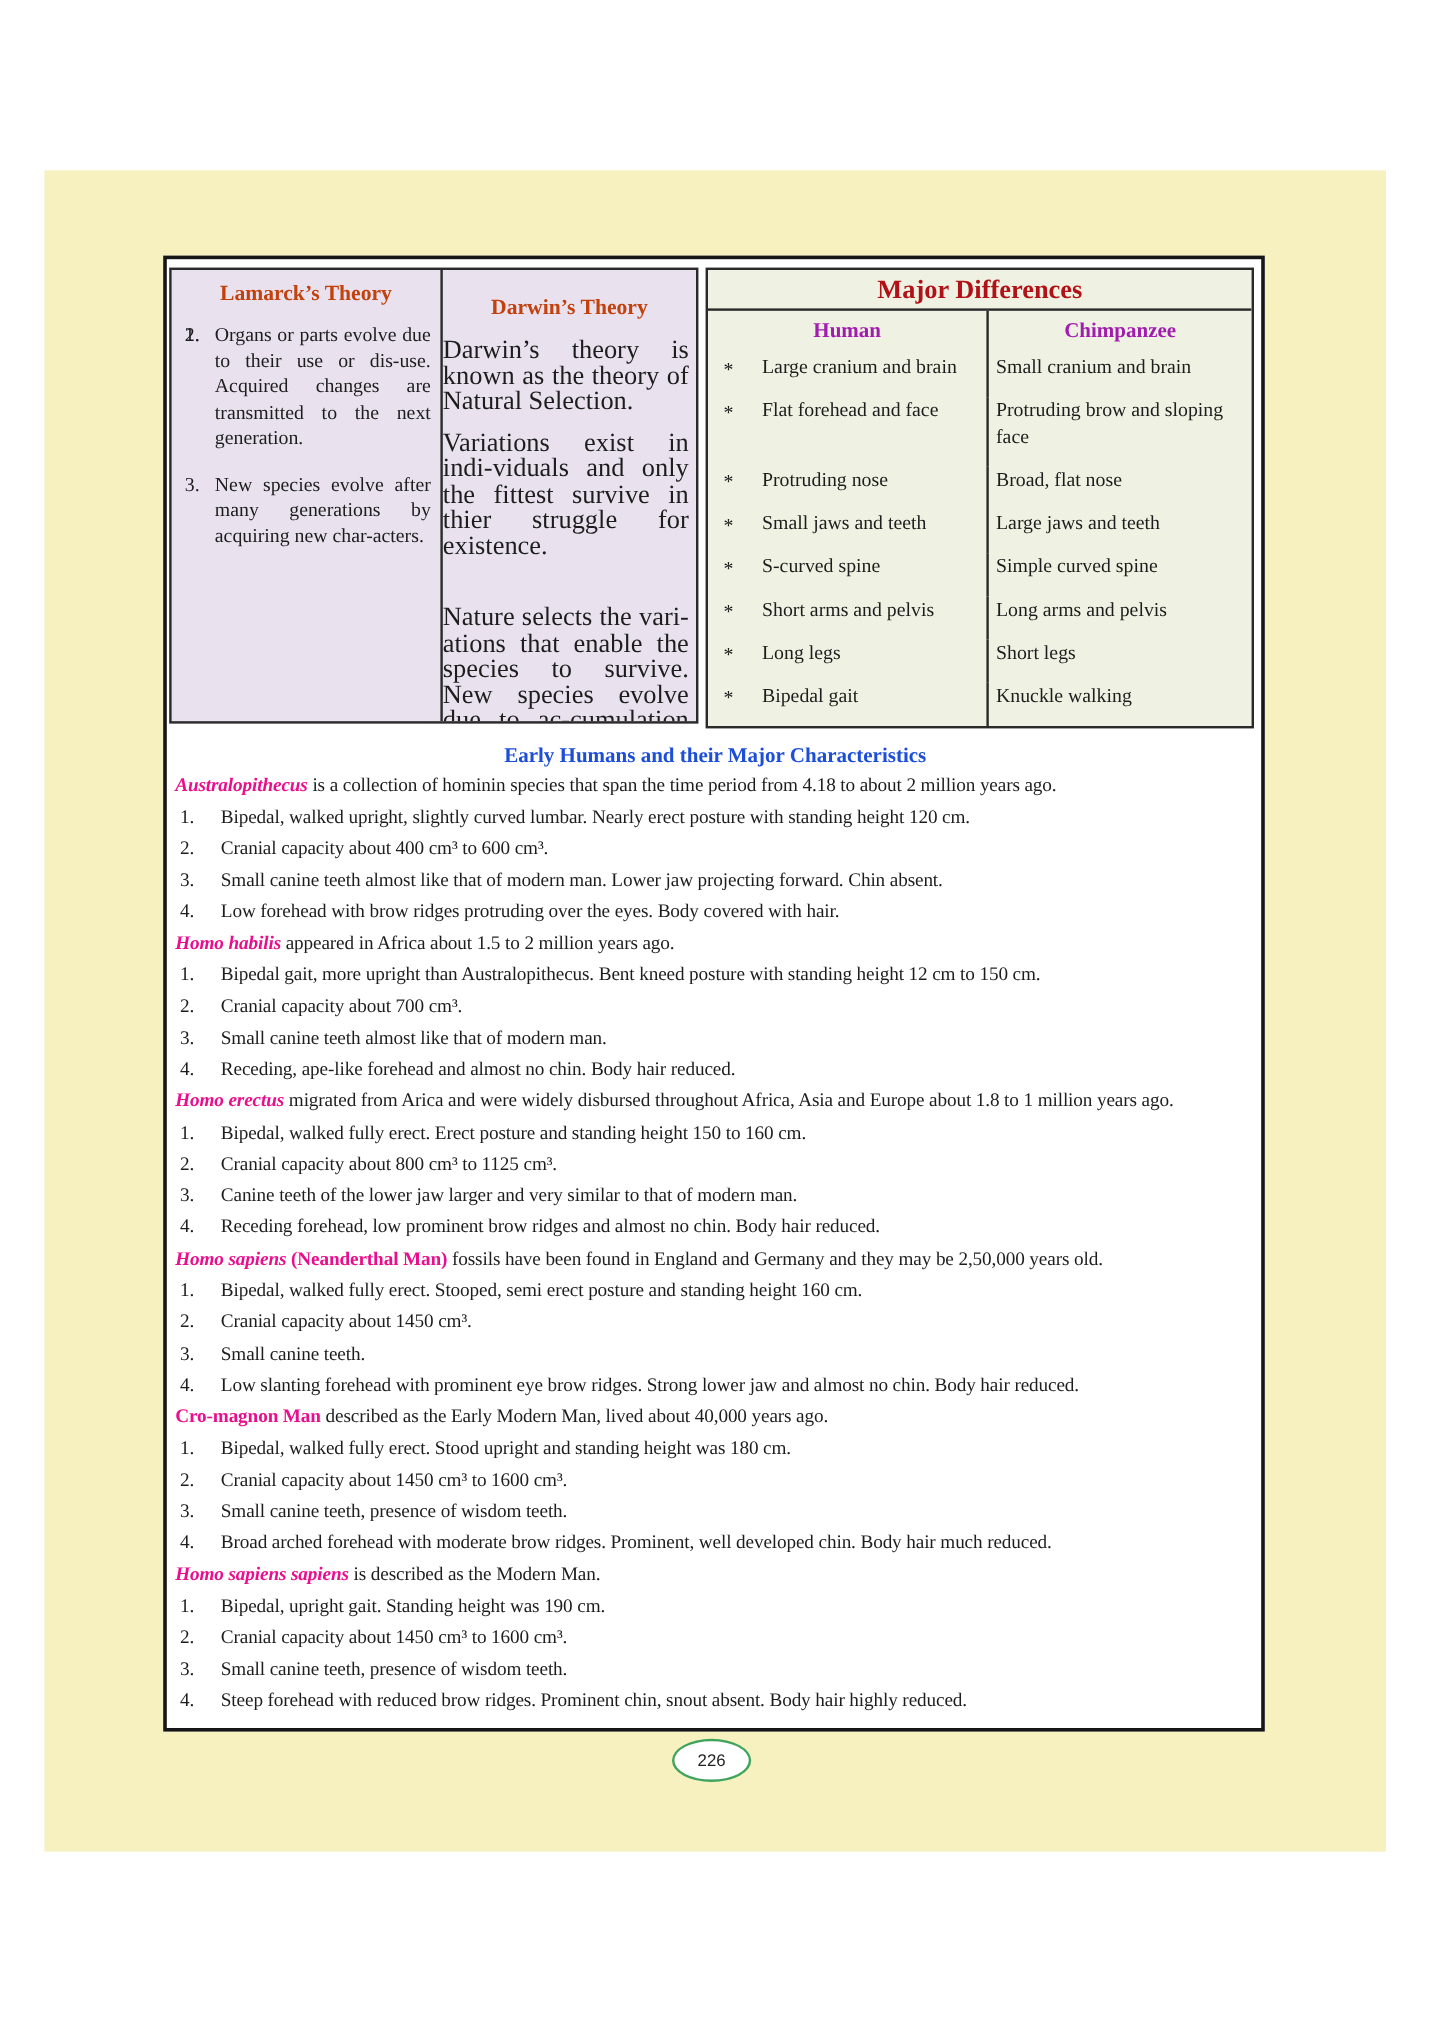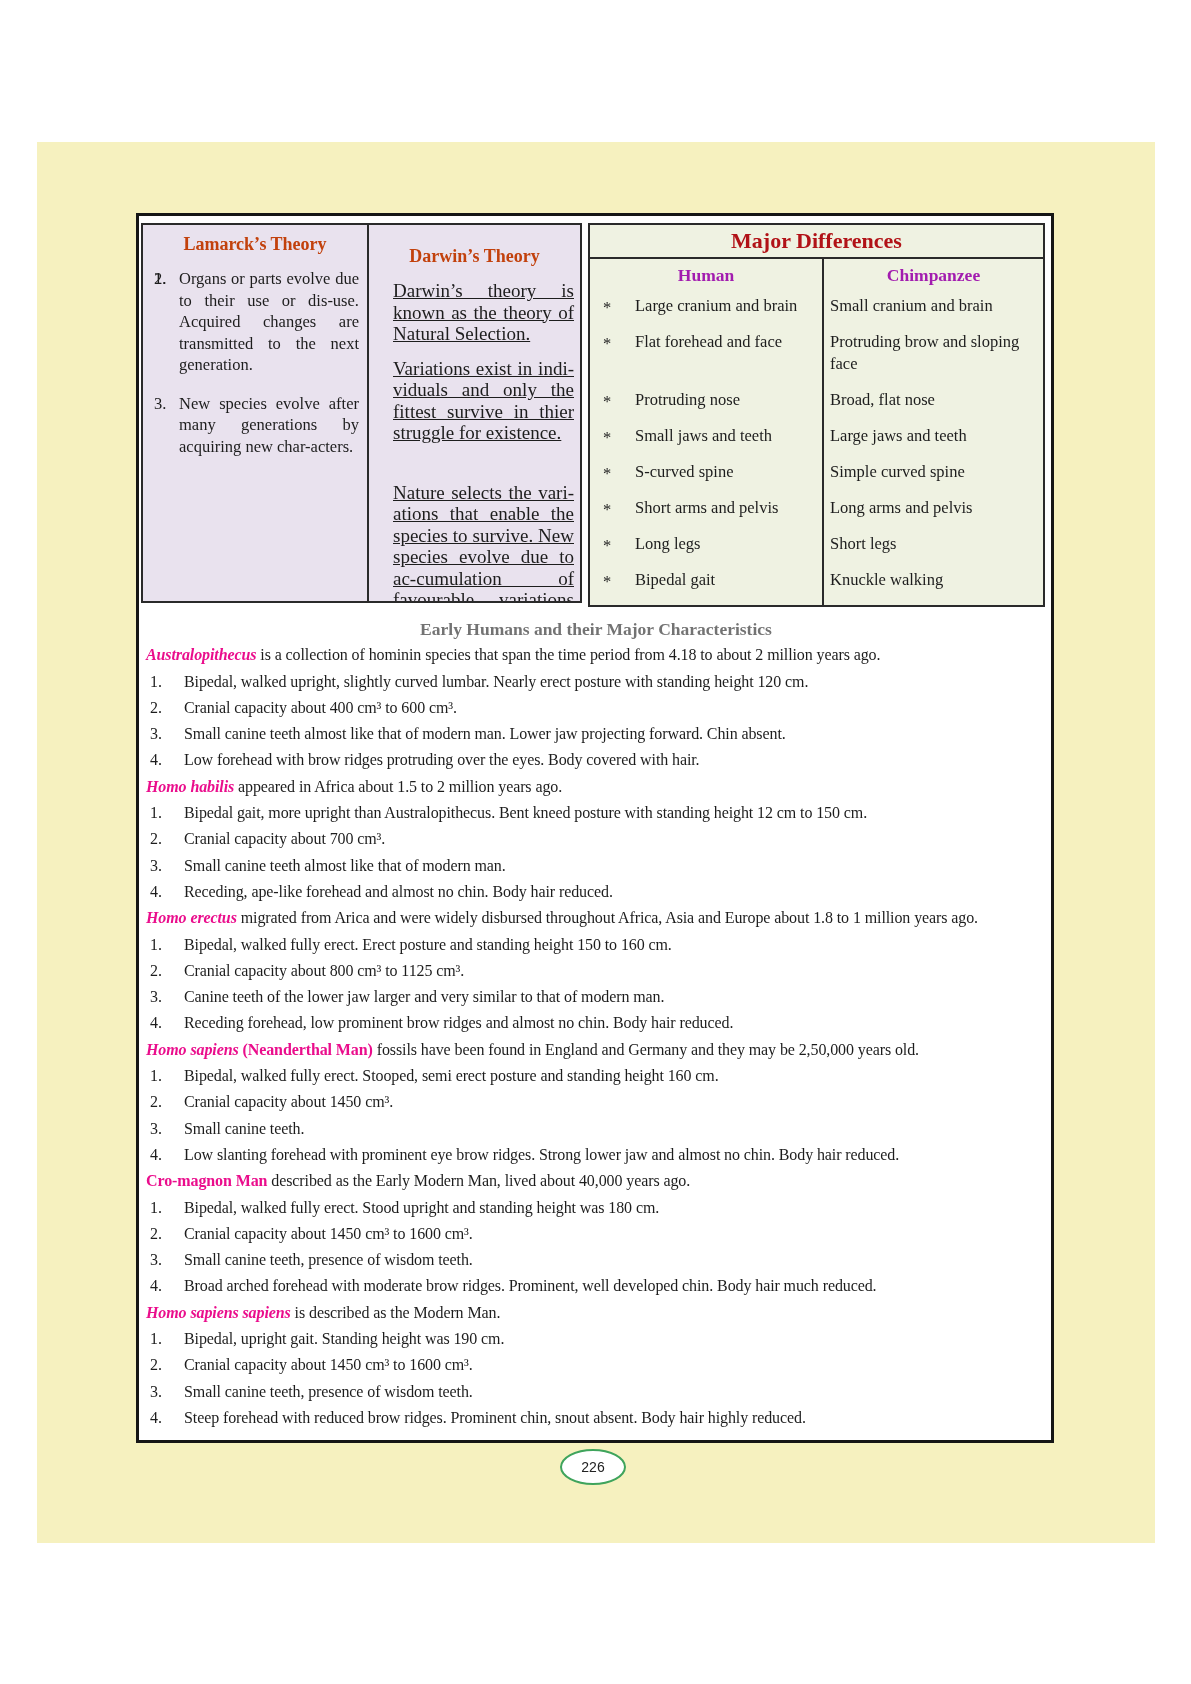--- a/index.html
+++ b/index.html
@@ -16,35 +16,35 @@
   .tables-wrap{position:absolute;left:2px;top:7px;display:flex;gap:6px;}
   .theory-table{
     width:441px;height:380px;background:#e9e2ee;border:2px solid #2a2a2a;
     box-sizing:border-box;display:flex;overflow:hidden;
   }
   .tt-col1{width:226px;border-right:2px solid #2a2a2a;box-sizing:border-box;}
   .tt-col2{flex:1;margin-top:12px;}
   .tt-header{margin:9px 4px 13px;text-align:center;font-weight:bold;font-size:18px;color:#c2410c;white-space:nowrap;}
   .tt-item{position:relative;padding:0 8px 0 36px;text-align:justify;font-size:16.5px;line-height:21.5px;}
   .tt-item .num{position:absolute;left:11px;}
-  .tt-para{padding:0 6px 0 24px;text-align:justify;font-size:19px;line-height:21.5px;text-decoration:underline;}
+  .tt-para{padding:0 6px 0 0;text-align:justify;font-size:22px;line-height:21.5px;}
   .mt13{margin-top:13px}.mt17{margin-top:17px}.mt38{margin-top:38px}
   .diff-table{
     width:457px;height:384px;background:#eff2e2;border:2px solid #2a2a2a;
     box-sizing:border-box;font-size:16.5px;overflow:hidden;
   }
   .diff-title{text-align:center;color:#b11217;font-weight:bold;font-size:22px;height:32px;line-height:32px;border-bottom:2px solid #2a2a2a;}
   .diff-row{display:flex;}
   .cell-h{width:232px;position:relative;padding:0 4px 14px 45px;box-sizing:border-box;line-height:22px;}
   .cell-h .ast{position:absolute;left:13px;top:2px;}
   .cell-c{flex:1;border-left:2px solid #2a2a2a;padding:0 4px 14px 6px;line-height:22px;}
   .cell-h.head,.cell-c.head{padding:5px 0 9px;text-align:center;font-weight:bold;color:#a21caf;font-size:17.5px;}
   
   .early{position:absolute;left:7px;right:5px;top:400px;font-size:16px;letter-spacing:-0.1px;}
-  .eh-heading{text-align:center;font-weight:bold;color:#737373;font-size:17.5px;line-height:26.3px;white-space:nowrap;letter-spacing:0;}
+  .eh-heading{text-align:center;font-weight:bold;color:#1d4ed8;font-size:17.5px;line-height:26.3px;white-space:nowrap;letter-spacing:0;}
   .eh-line{line-height:26.3px;white-space:nowrap;}
   .sp-name{color:#ea0d8c;font-weight:bold;}
   .ital{font-style:italic;}
   .eh-item{position:relative;padding-left:38px;}
   .eh-item .num{position:absolute;left:4px;}
   
   .page-num{
     position:absolute;left:523px;top:1307px;width:66px;height:36px;
     border:2px solid #3fa45c;border-radius:50%;background:#ffffff;box-sizing:border-box;
     text-align:center;line-height:32px;font-family:"Liberation Sans", sans-serif;font-size:14px;color:#222;

